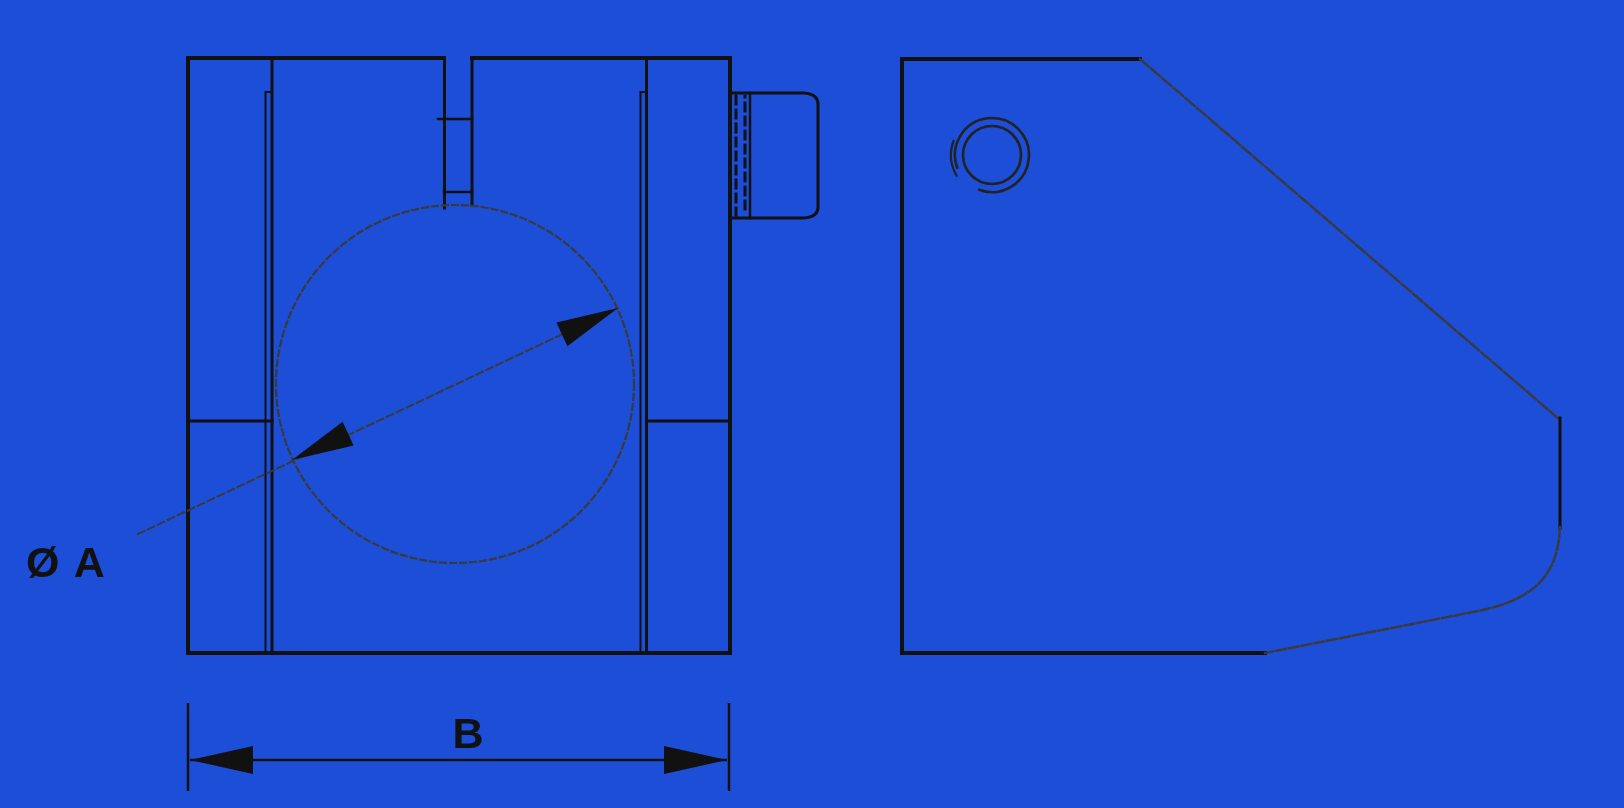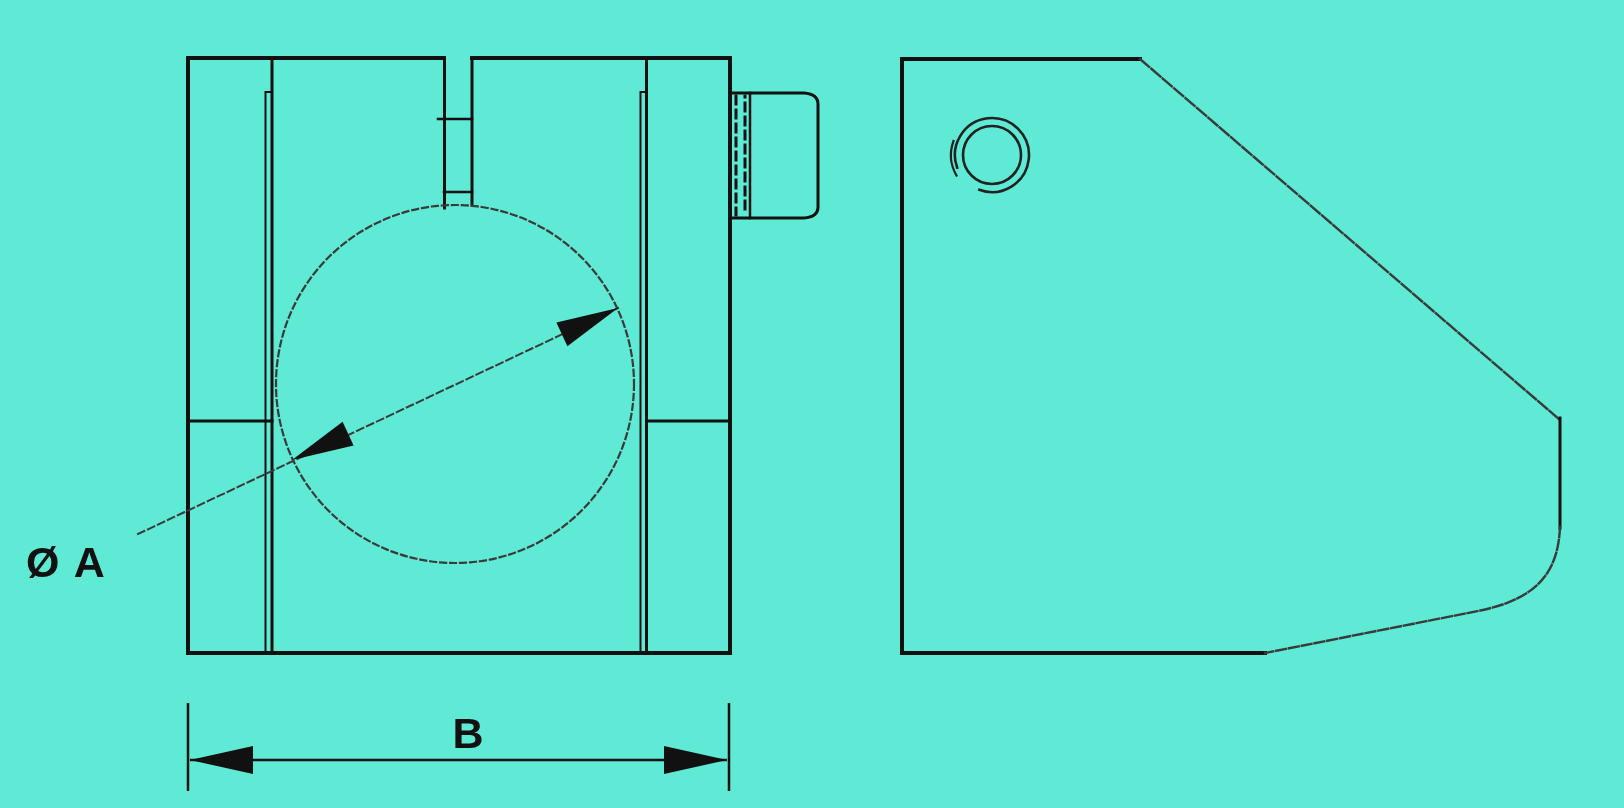--- a/index.html
+++ b/index.html
@@ -5,21 +5,21 @@
   html, body {
     margin: 0;
     padding: 0;
     background: #ffffff;
     font-family: "Liberation Sans", sans-serif;
   }
   .canvas-wrap {
     position: relative;
     width: 1624px;
     height: 808px;
-    background: #5eead4;
+    background: #1d4ed8;
     overflow: hidden;
   }
   svg { display: block; }
   .dim-label {
     font-family: "Liberation Sans", "DejaVu Sans", sans-serif;
     font-weight: bold;
     font-size: 43px;
     fill: #111111;
     letter-spacing: 2px;
   }

